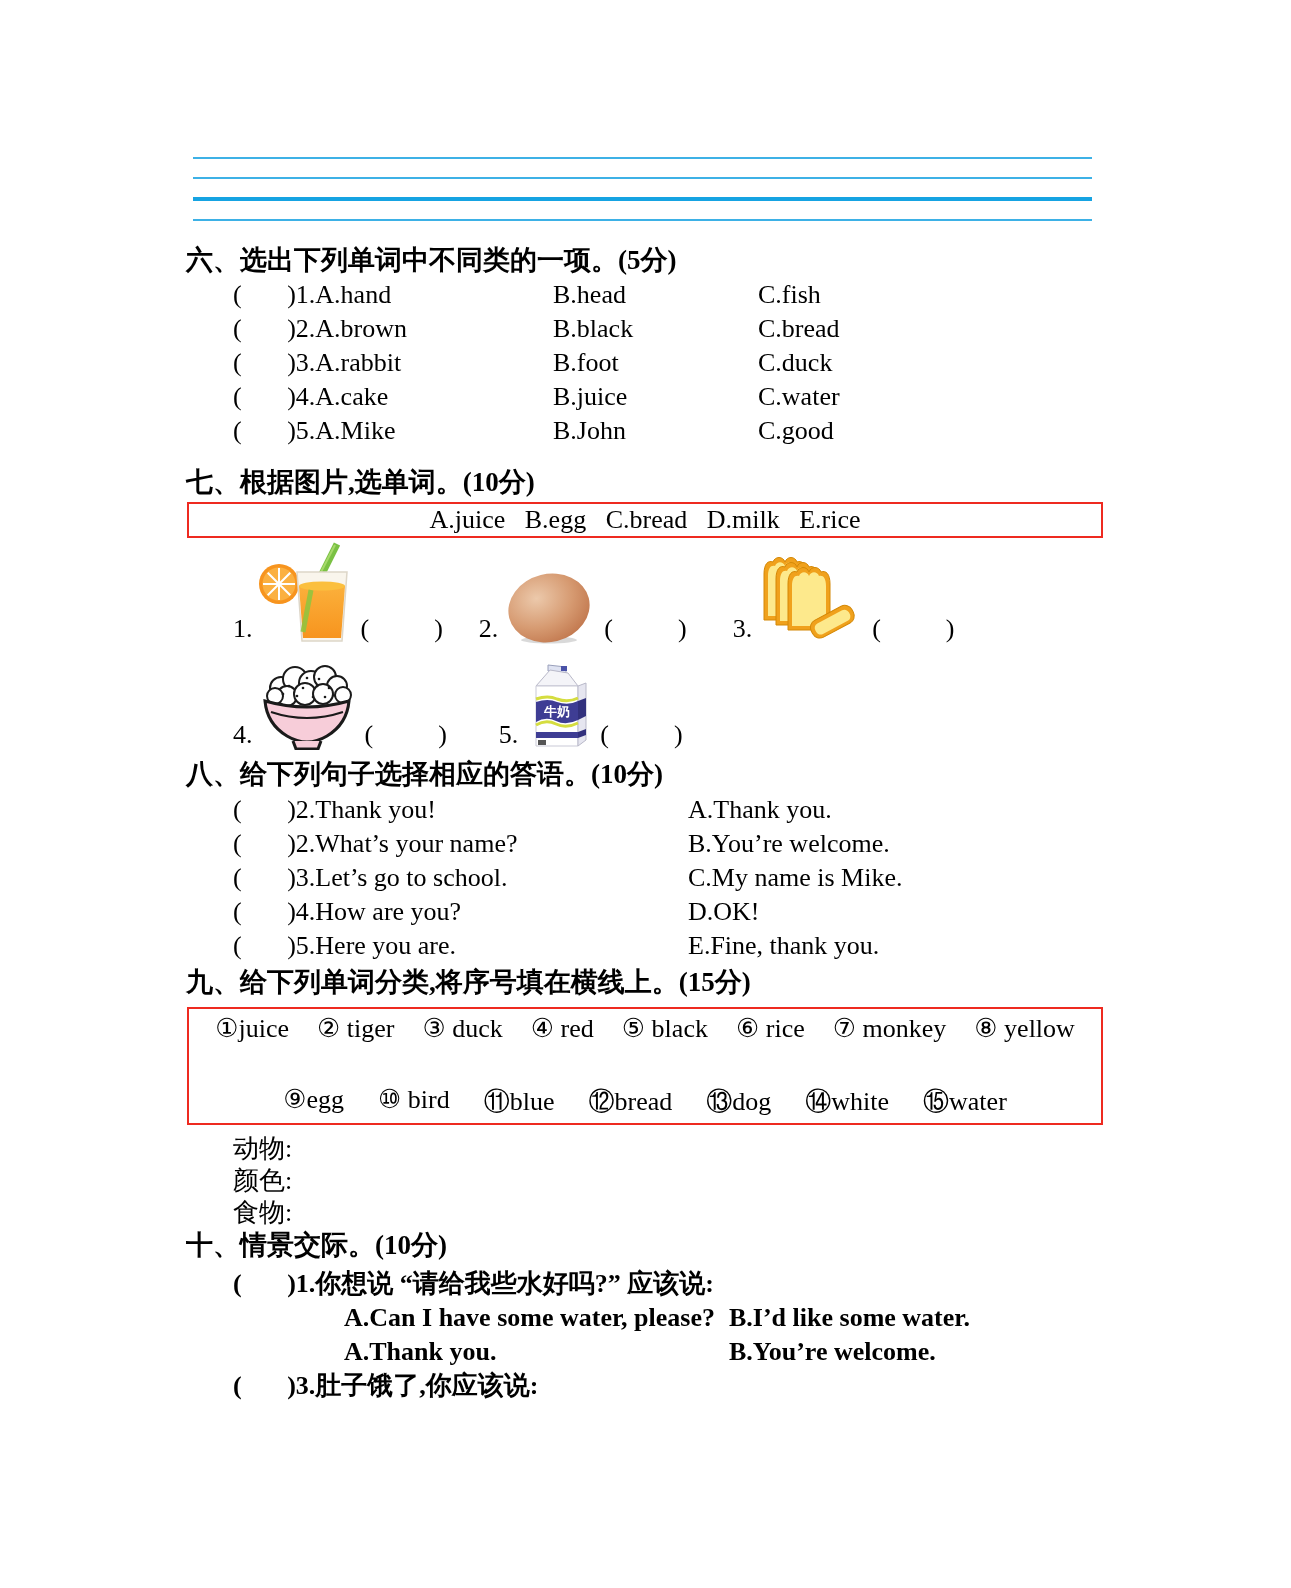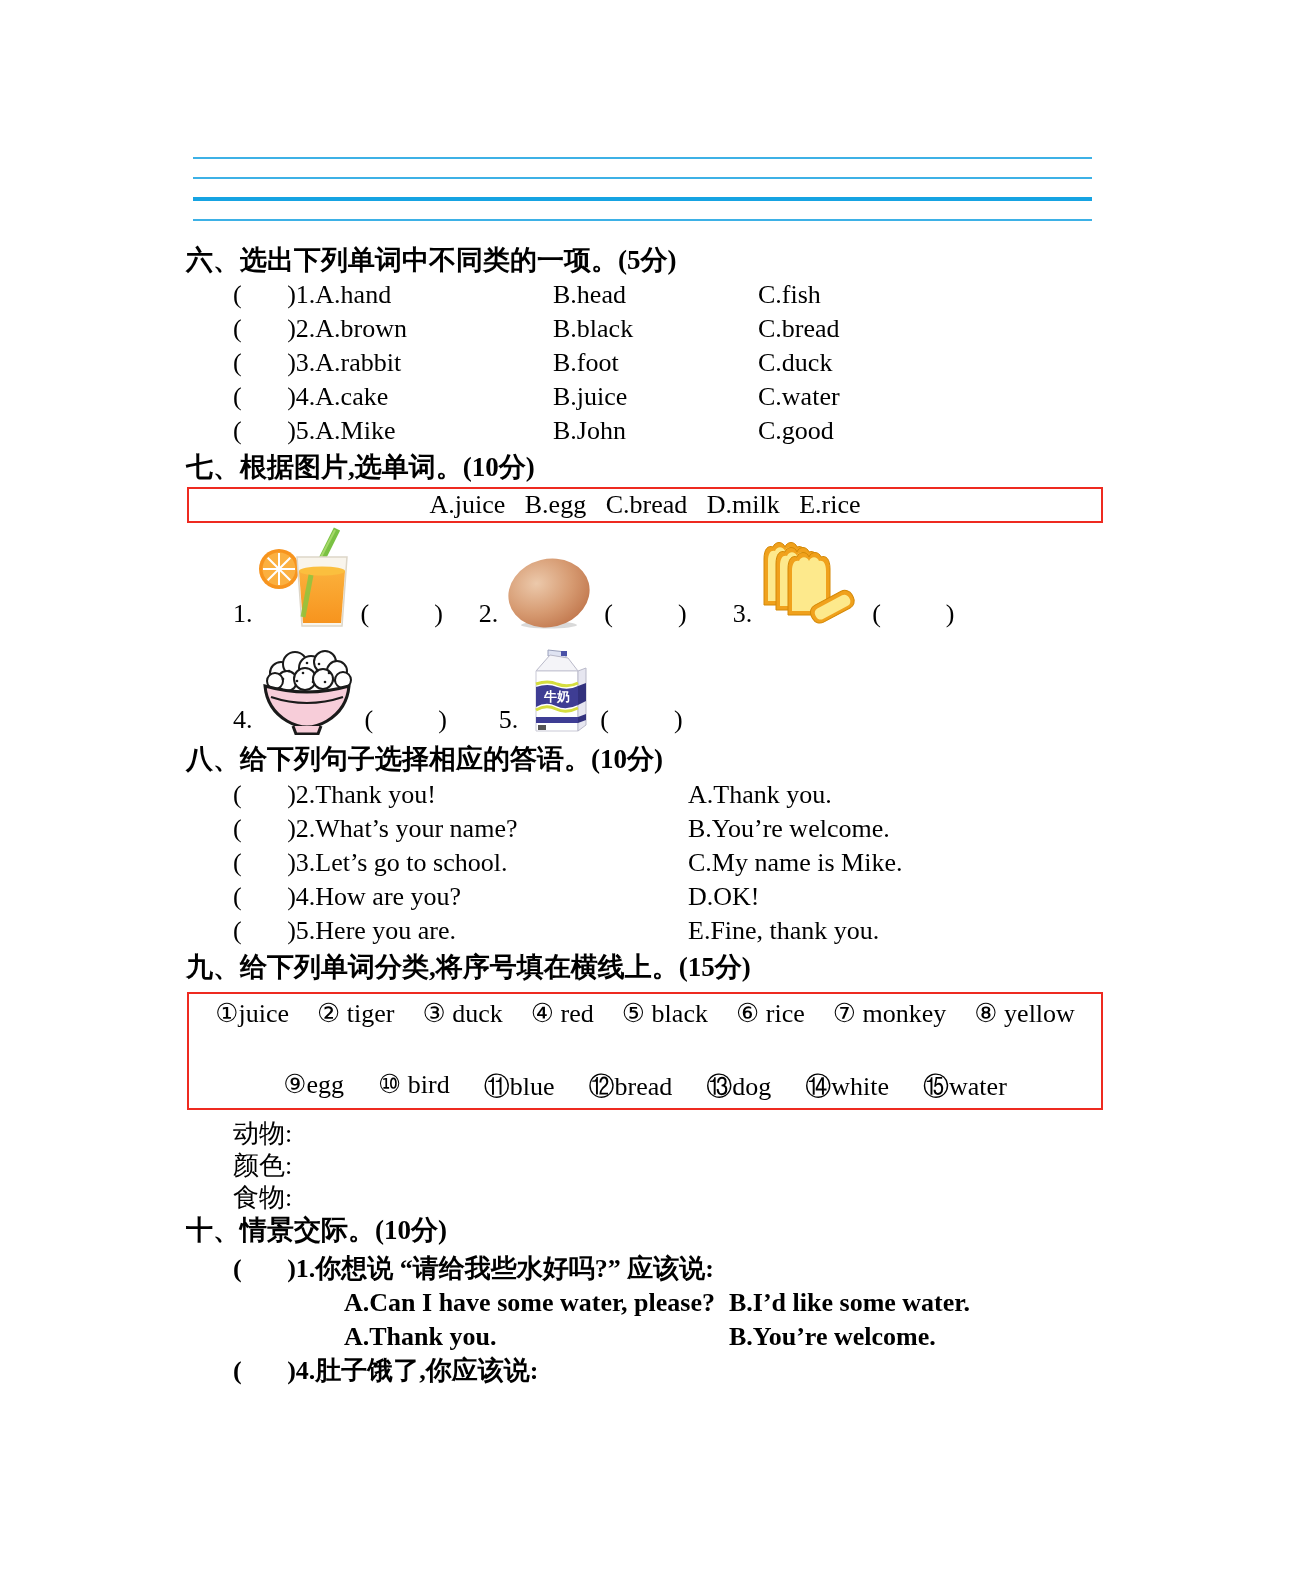--- a/index.html
+++ b/index.html
@@ -15,21 +15,21 @@
   .writing-lines{padding-top:157px;margin-left:193px;width:899px;}
   .wline{height:2px;background:#3db1e6;}
   .wline.thick{height:4px;background:#16a3e2;}
   .wline+ .wline{margin-top:18px;}
 
   
   .sec-title{
     font-weight:bold;font-size:27px;line-height:32px;margin:0;
   }
   .mt-h6{margin-top:23px;}
-  .mt-h7{margin-top:3px;}
+  .mt-h7{margin-top:18px;}
   .mt-h8{margin-top:8px;}
   .mt-h9{margin-top:3px;}
   .mt-h10{margin-top:0px;}
 
   
   .grid6{margin-left:47px;margin-top:2px;}
   .grid6 .row{display:grid;grid-template-columns:320px 205px 1fr;line-height:34px;}
 
   
   .red-box{
@@ -299,17 +299,17 @@
     <div class="s10">
       <div class="qrow pre">(       )1.你想说 “请给我些水好吗?” 应该说:</div>
       <div class="optrow">
         <span>A.Can I have some water, please?</span>
         <span>B.I’d like some water.</span>
       </div>
       <div class="optrow">
         <span>A.Thank you.</span>
         <span>B.You’re welcome.</span>
       </div>
-      <div class="qrow pre">(       )4.肚子饿了,你应该说:</div>
+      <div class="qrow pre">(       )3.肚子饿了,你应该说:</div>
     </div>
 
   </div>
 </div>
 
 </body></html>

